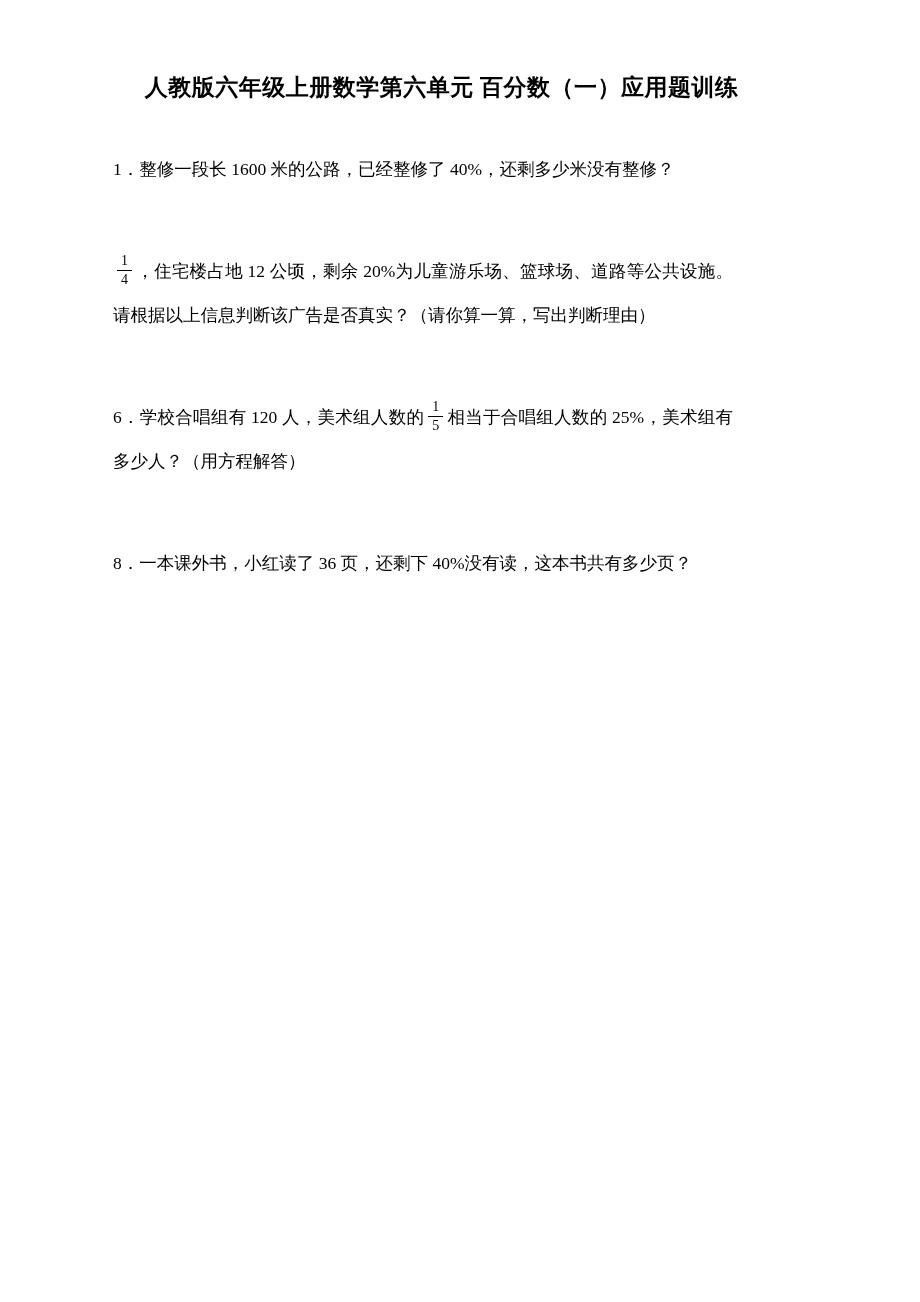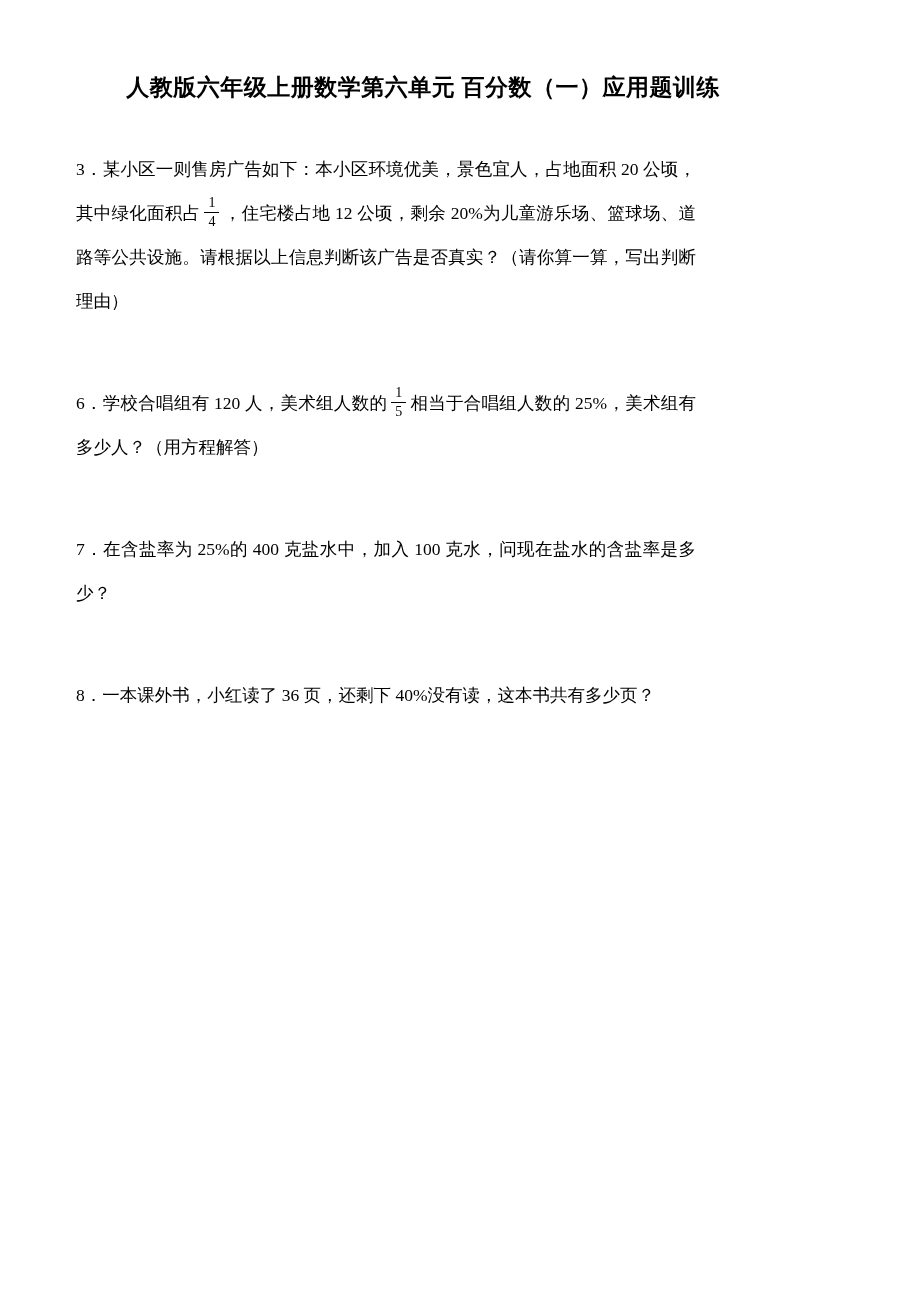--- a/index.html
+++ b/index.html
@@ -11,21 +11,21 @@
     font-family: "Liberation Serif", "DejaVu Serif", serif;
     color: #000000;
   }
   .page {
     position: relative;
     width: 920px;
     height: 1302px;
     margin: 0 auto;
     background: #ffffff;
     box-sizing: border-box;
-    padding: 72px 150px 40px 76px;
+    padding: 72px 150px 40px 113px;
     overflow: hidden;
   }
   .doc-title {
     font-size: 23px;
     font-weight: bold;
     text-align: center;
     margin: 0 0 44px 0;
     letter-spacing: 0.5px;
     white-space: nowrap;
   }
@@ -61,18 +61,18 @@
     font-size: 14px;
     padding: 2px 4px 0 4px;
   }
 </style>
 </head>
 <body>
 
 <div class="page">
   <h1 class="doc-title">人教版六年级上册数学第六单元 百分数（一）应用题训练</h1>
   <div class="problems">
-      <div class="problem"><span>3．某小区一则售房广告如下：本小区环境优美，景色宜人，占地面积 20 公顷，其中绿化面积占</span><span class="frac"><span class="num">1</span><span class="den">4</span></span><span>，住宅楼占地 12 公顷，剩余 20%为儿童游乐场、篮球场、道路等公共设施。请根据以上信息判断该广告是否真实？（请你算一算，写出判断理由）</span></div>
+      <div class="problem"><span>1．整修一段长 1600 米的公路，已经整修了 40%，还剩多少米没有整修？</span></div>
+      <div class="problem"><span class="frac"><span class="num">1</span><span class="den">4</span></span><span>，住宅楼占地 12 公顷，剩余 20%为儿童游乐场、篮球场、道路等公共设施。请根据以上信息判断该广告是否真实？（请你算一算，写出判断理由）</span></div>
       <div class="problem"><span>6．学校合唱组有 120 人，美术组人数的</span><span class="frac"><span class="num">1</span><span class="den">5</span></span><span>相当于合唱组人数的 25%，美术组有多少人？（用方程解答）</span></div>
-      <div class="problem"><span>7．在含盐率为 25%的 400 克盐水中，加入 100 克水，问现在盐水的含盐率是多少？</span></div>
       <div class="problem"><span>8．一本课外书，小红读了 36 页，还剩下 40%没有读，这本书共有多少页？</span></div>
     </div>
 </div>
 
 </body></html>

